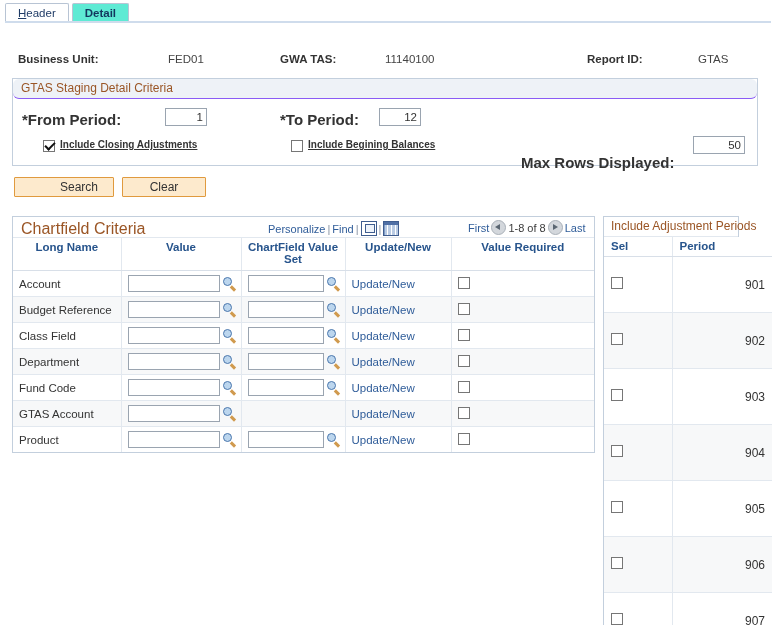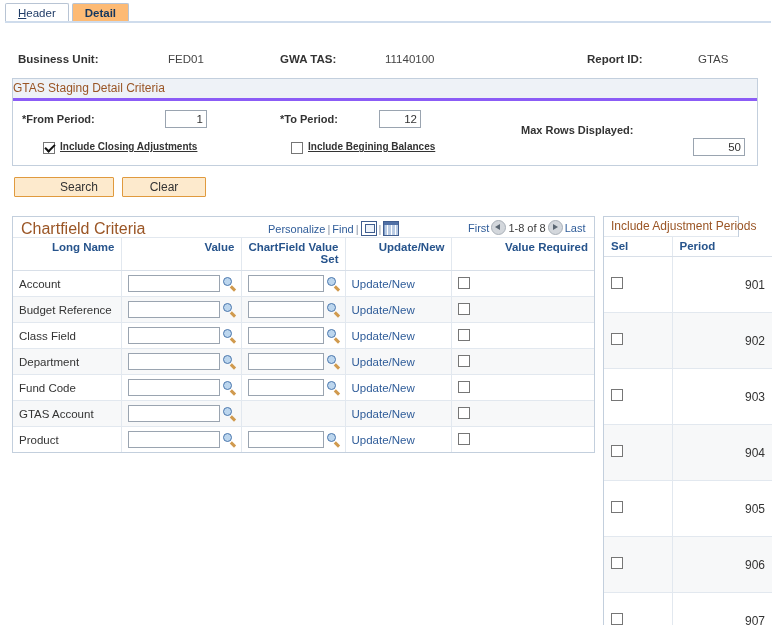--- a/index.html
+++ b/index.html
@@ -36,21 +36,21 @@
     border-bottom: none;
     border-radius: 2px 2px 0 0;
     font-size: 11.5px;
     color: #1f3b66;
     background: #ffffff;
     font-family: "Liberation Sans", sans-serif;
     cursor: pointer;
     white-space: nowrap;
   }
   .tab.active {
-    background: #fdba74;
+    background: #5eead4;
     color: #13365e;
     font-weight: bold;
   }
   .tab .akey { text-decoration: underline; }
   .tabrule {
     position: absolute;
     left: 5px; top: 21px;
     width: 766px; height: 2px;
     background: #cfdcec;
   }
@@ -81,32 +81,34 @@
     left: 12px; top: 78px;
     width: 746px; height: 88px;
     border: 1px solid #c3cfdd;
     box-sizing: border-box;
     background: #ffffff;
   }
   .groupbox-title {
     height: 19px;
     line-height: 19px;
     background: #eef2f7;
-    border-bottom: 3px solid #8b5cf6;
+    border-bottom: 1px solid #8b5cf6;
+    padding-left: 8px;
     color: #9a5525;
     font-size: 12px;
     white-space: nowrap;
+    border-radius: 6px;
   }
   .gb-body { position: relative; height: 67px; }
 
   .lbl {
     position: absolute;
     font-weight: bold;
     color: #333333;
-    font-size: 11px;
+    font-size: 15px;
     white-space: nowrap;
   }
   .ps-input {
     position: absolute;
     border: 1px solid #9aa4b0;
     background: #ffffff;
     font-family: "Liberation Sans", sans-serif;
     font-size: 11.5px;
     color: #333333;
     text-align: right;
@@ -255,21 +257,21 @@
 
   table.psgrid {
     width: 100%;
     border-collapse: collapse;
     table-layout: fixed;
   }
   table.psgrid th {
     font-size: 11.5px;
     font-weight: bold;
     color: #27548c;
-    text-align: right;
+    text-align: center;
     vertical-align: top;
     padding: 3px 6px 5px 6px;
     background: #ffffff;
     border-right: 1px solid #e2e8ef;
     border-bottom: 1px solid #d8dfe8;
     line-height: 12px;
   }
   table.psgrid th:last-child { border-right: none; }
   table.psgrid td {
     font-size: 11.5px;
@@ -425,21 +427,21 @@
 
     <span class="lbl" style="left:267px; top:12px;">*To Period:</span>
     <input class="ps-input" style="left: 366px; top: 9px; width: 42px;" value="12">
 
     <span class="ps-check checked" style="left:30px; top:41px;"></span>
     <span class="chk-label" style="left:47px; top:40px;">Include Closing Adjustments</span>
 
     <span class="ps-check" style="left:278px; top:41px;"></span>
     <span class="chk-label" style="left:295px; top:40px;">Include Begining Balances</span>
 
-    <span class="lbl" style="left:508px; top:23px;">Max Rows Displayed:</span>
+    <span class="lbl" style="left:508px; top:55px;">Max Rows Displayed:</span>
     <input class="ps-input" style="left: 680px; top: 37px; width: 52px;" value="50">
   </div>
 </div>
 
 <div class="ps-button" style="left:14px;  top:177px; width:100px;padding-left:30px;">Search</div>
 <div class="ps-button" style="left:122px; top:177px; width:84px;">Clear</div>
 
 <div class="grid">
   <div class="grid-titlebar">
     <span class="grid-title">Chartfield Criteria</span>

